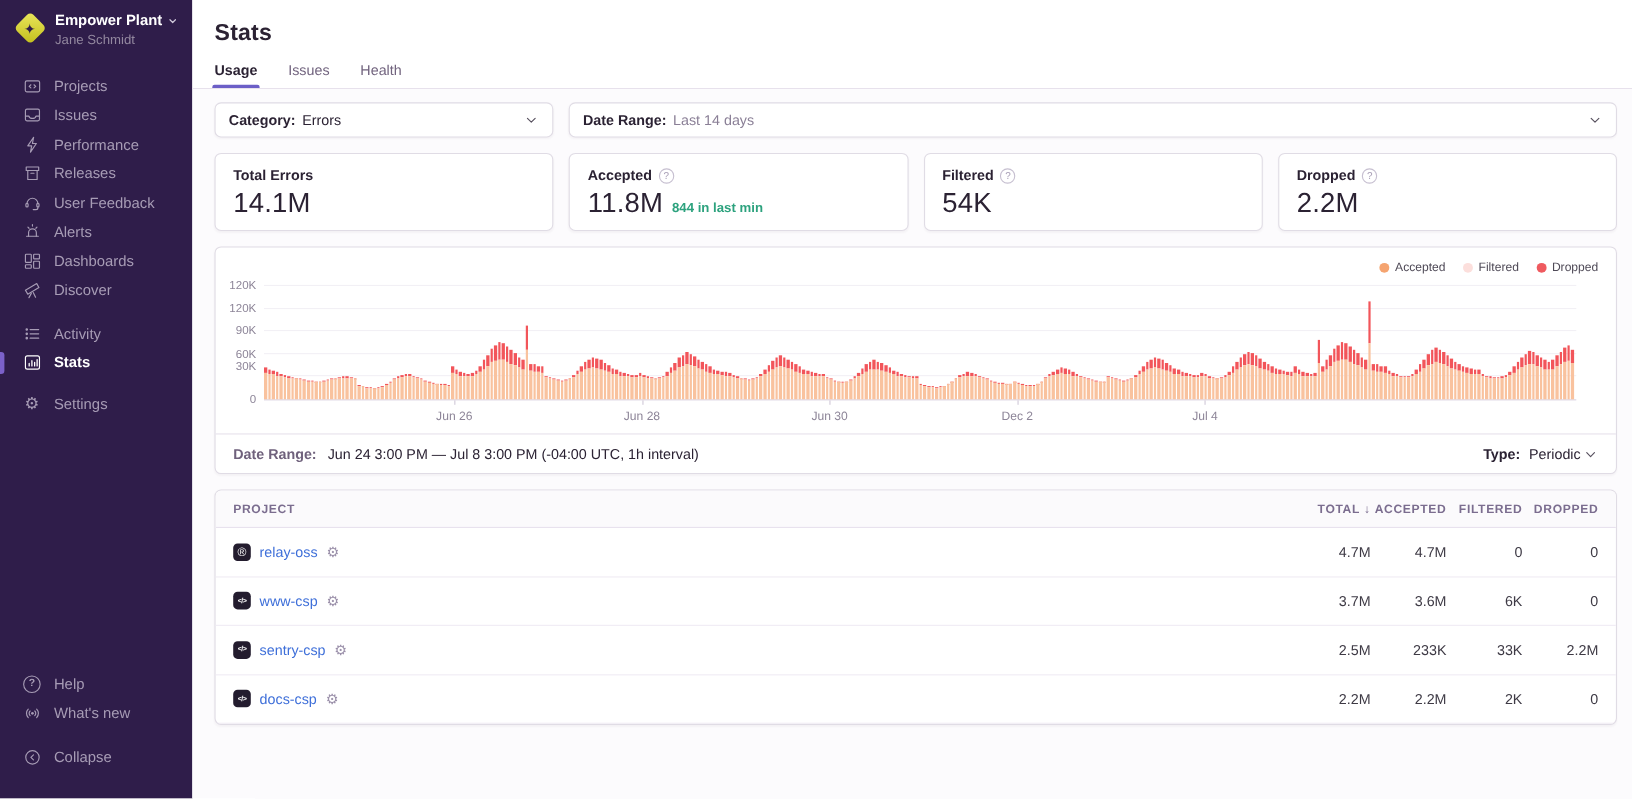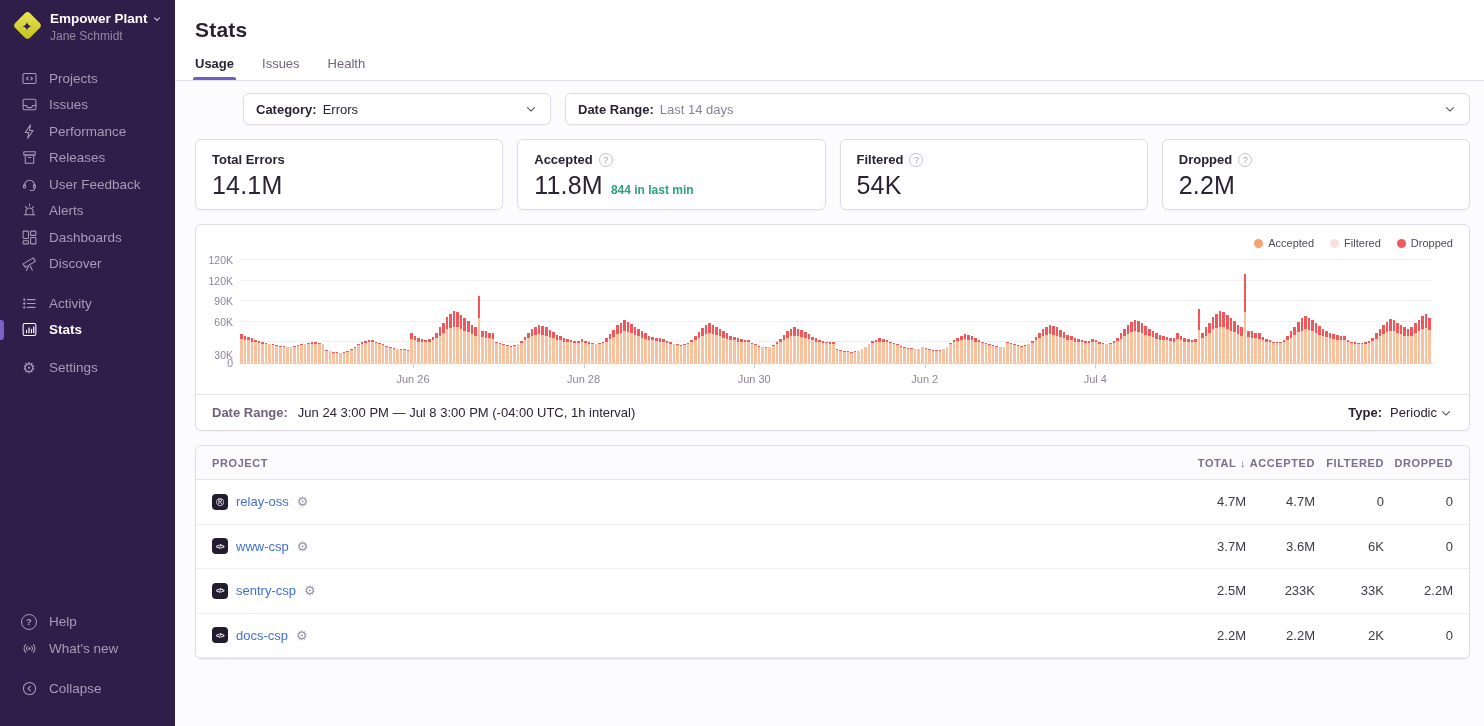--- a/index.html
+++ b/index.html
@@ -47,21 +47,21 @@
   .tab.active { color:#2b2233; font-weight:700; }
   .tab.active::after { content:""; position:absolute; left:-2px; right:-2px; bottom:0; height:3px;
     background:#6c5fc7; border-radius:2px 2px 0 0; }
 
   .content { padding:12px 14px 0 20px; background:#fcfbfd; flex:1; }
 
   .panel { background:#fff; border:1px solid #e0dce5; border-radius:6px;
     box-shadow:0 1px 2px rgba(43,34,51,.04); }
 
   
-  .filters { display:flex; gap:14px;margin-left:48px; }
+  .filters { display:flex; gap:14px; }
   .select-box { height:32px; display:flex; align-items:center; padding:0 12px; gap:6px; cursor:pointer; }
   .select-box .lbl { font-size:13px; font-weight:700; }
   .select-box .val { font-size:13px; }
   .select-box .val.muted { color:#8a7f96; }
   .box-category { width:308px; }
   .box-daterange { flex:1; }
   .spacer { flex:1; }
   .chev-svg { width:14px; height:14px; fill:none; stroke:#57505e; stroke-width:1.8;
     stroke-linecap:round; stroke-linejoin:round; }
 
@@ -368,21 +368,21 @@
             <span>Filtered</span>
           </div>
           <div class="lg-item">
             <span class="lg-dot" style="background: rgb(239, 90, 95);"></span>
             <span>Dropped</span>
           </div>
         </div>
         <div class="chart-wrap">
           <div class="ylabels">
               <div class="ylab" style="bottom: -5px;">0</div>
-              <div class="ylab" style="bottom: 3px;">30K</div>
+              <div class="ylab" style="bottom: 25px;">30K</div>
               <div class="ylab" style="bottom: 36.2px;">60K</div>
               <div class="ylab" style="bottom: 56.8px;">90K</div>
               <div class="ylab" style="bottom: 77.4px;">120K</div>
               <div class="ylab" style="bottom: 98px;">120K</div>
             </div>
           <div class="plot">
               <div class="grid" style="bottom: 20.6px;"></div>
               <div class="grid" style="bottom: 41.2px;"></div>
               <div class="grid" style="bottom: 61.8px;"></div>
               <div class="grid" style="bottom: 82.4px;"></div>
@@ -1733,21 +1733,21 @@
                   <div class="seg" style="height: 32.96px; background: rgb(249, 194, 158);"></div>
                 </div>
               </div>
               <div class="xtick" style="left: 14.5%;"></div>
               <div class="xlab" style="left: 14.5%;">Jun 26</div>
               <div class="xtick" style="left: 28.8%;"></div>
               <div class="xlab" style="left: 28.8%;">Jun 28</div>
               <div class="xtick" style="left: 43.1%;"></div>
               <div class="xlab" style="left: 43.1%;">Jun 30</div>
               <div class="xtick" style="left: 57.4%;"></div>
-              <div class="xlab" style="left: 57.4%;">Jun 2</div>
+              <div class="xlab" style="left: 57.4%;">Dec 2</div>
               <div class="xtick" style="left: 71.7%;"></div>
               <div class="xlab" style="left: 71.7%;">Jul 4</div>
             </div>
         </div>
         <div class="xlabel-space"></div>
         <div class="chart-foot">
           <span class="cf-label">Date Range:</span>
           <span>Jun 24 3:00 PM — Jul 8 3:00 PM (-04:00 UTC, 1h interval)</span>
           <span class="spacer"></span>
           <div class="cf-right">

